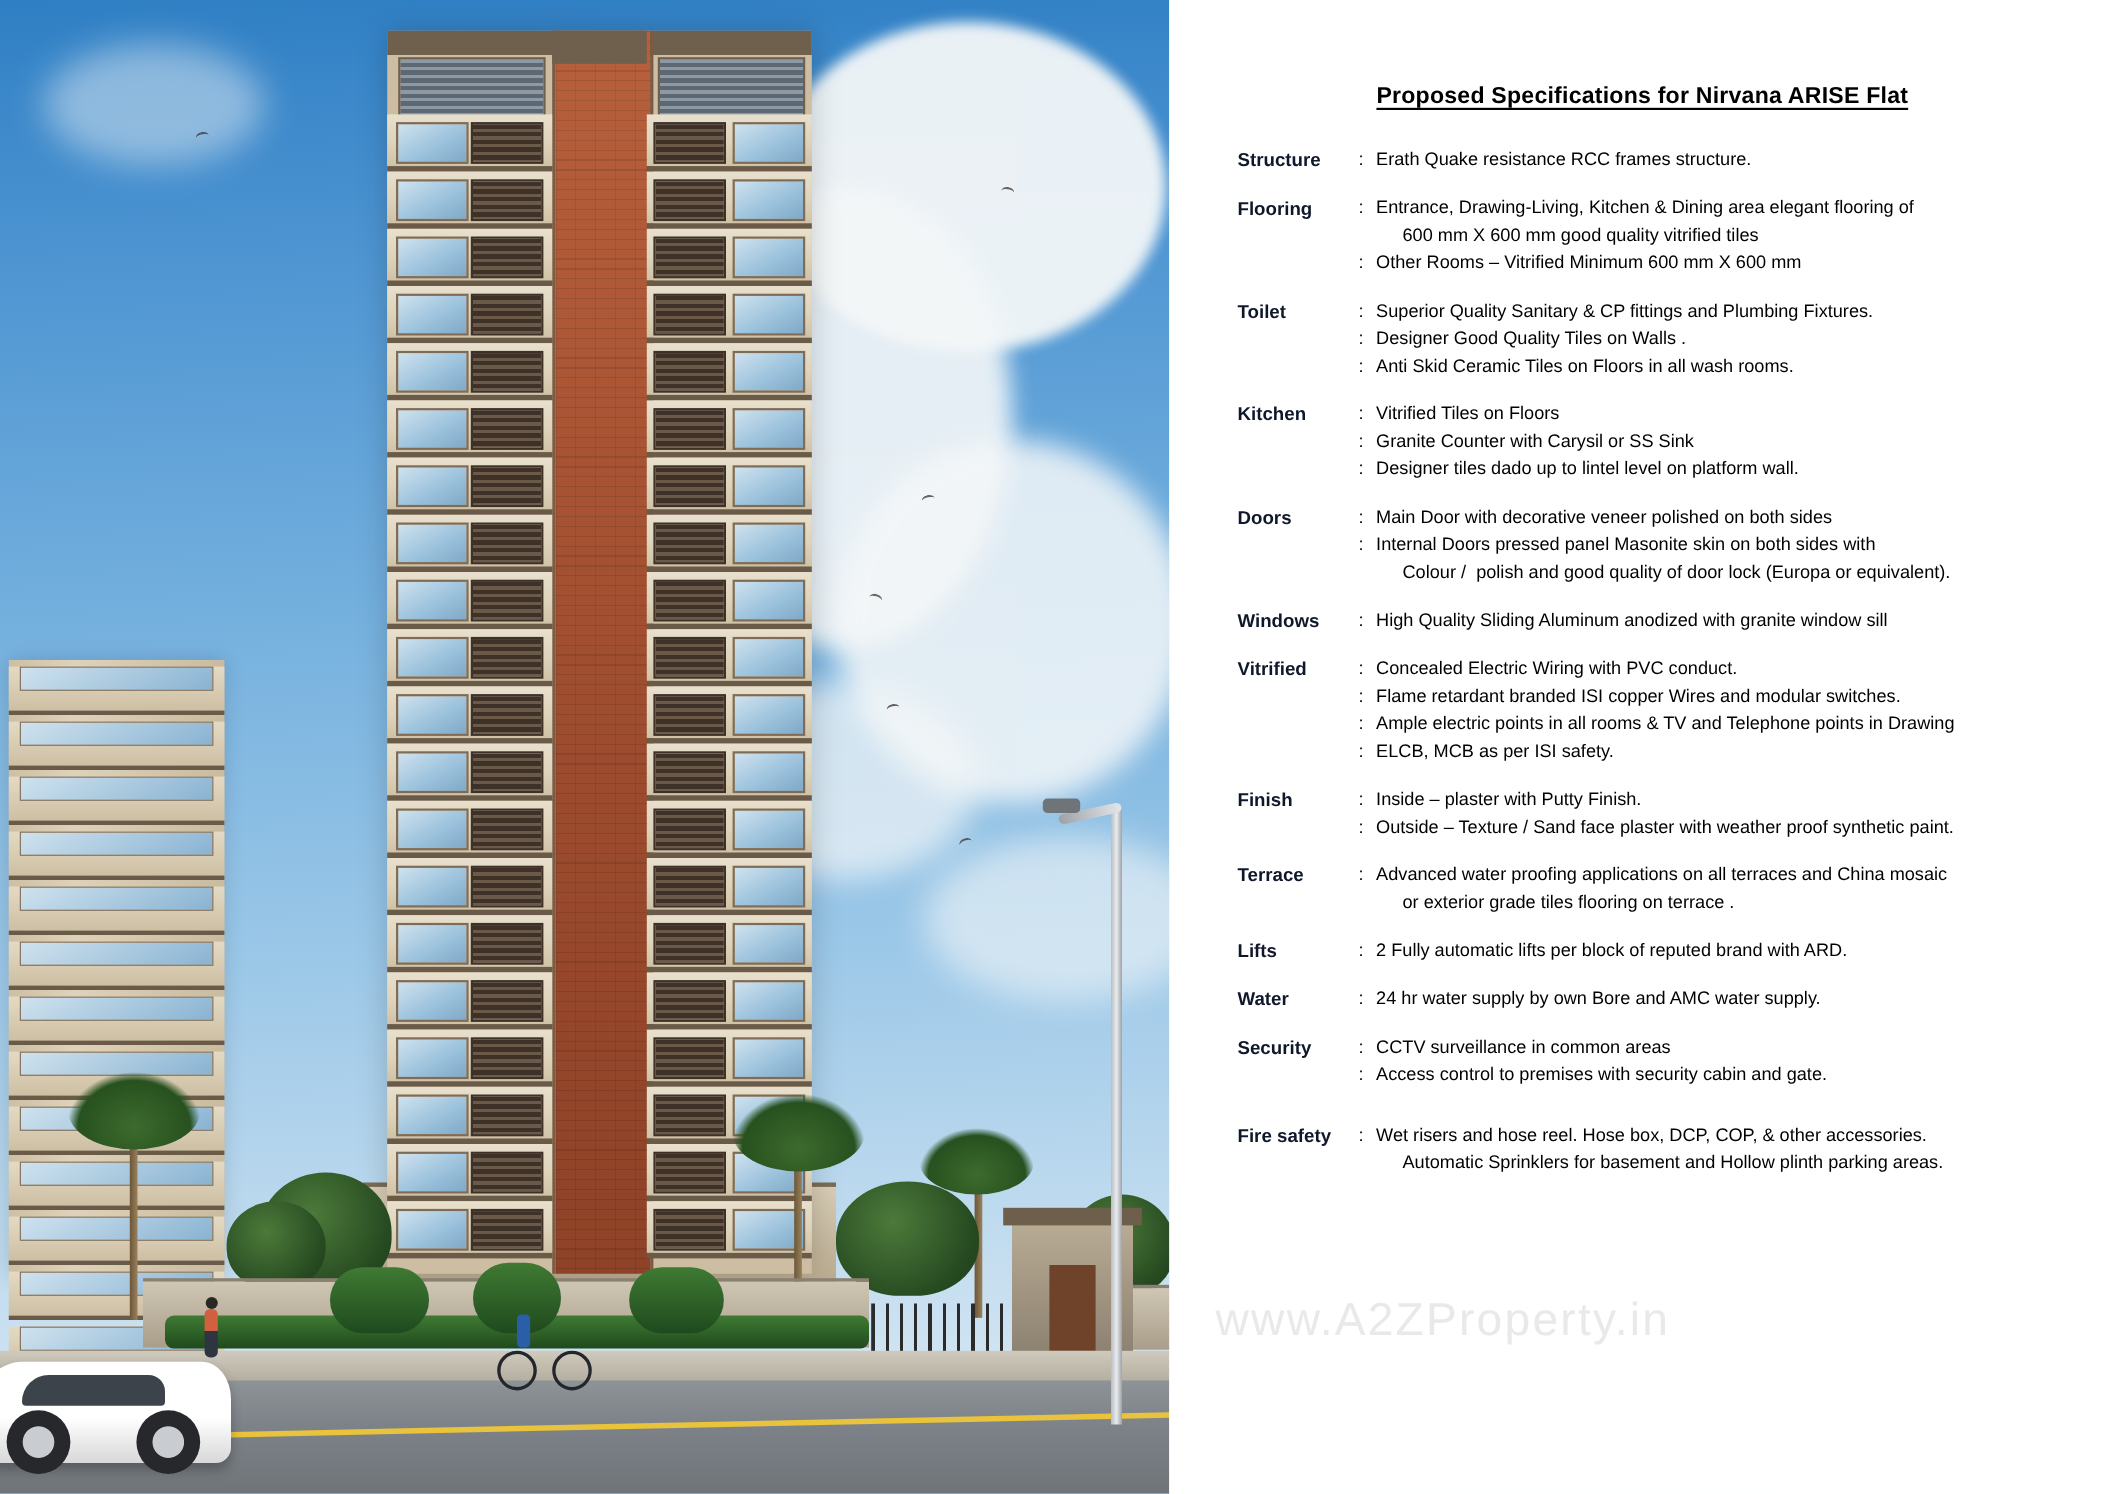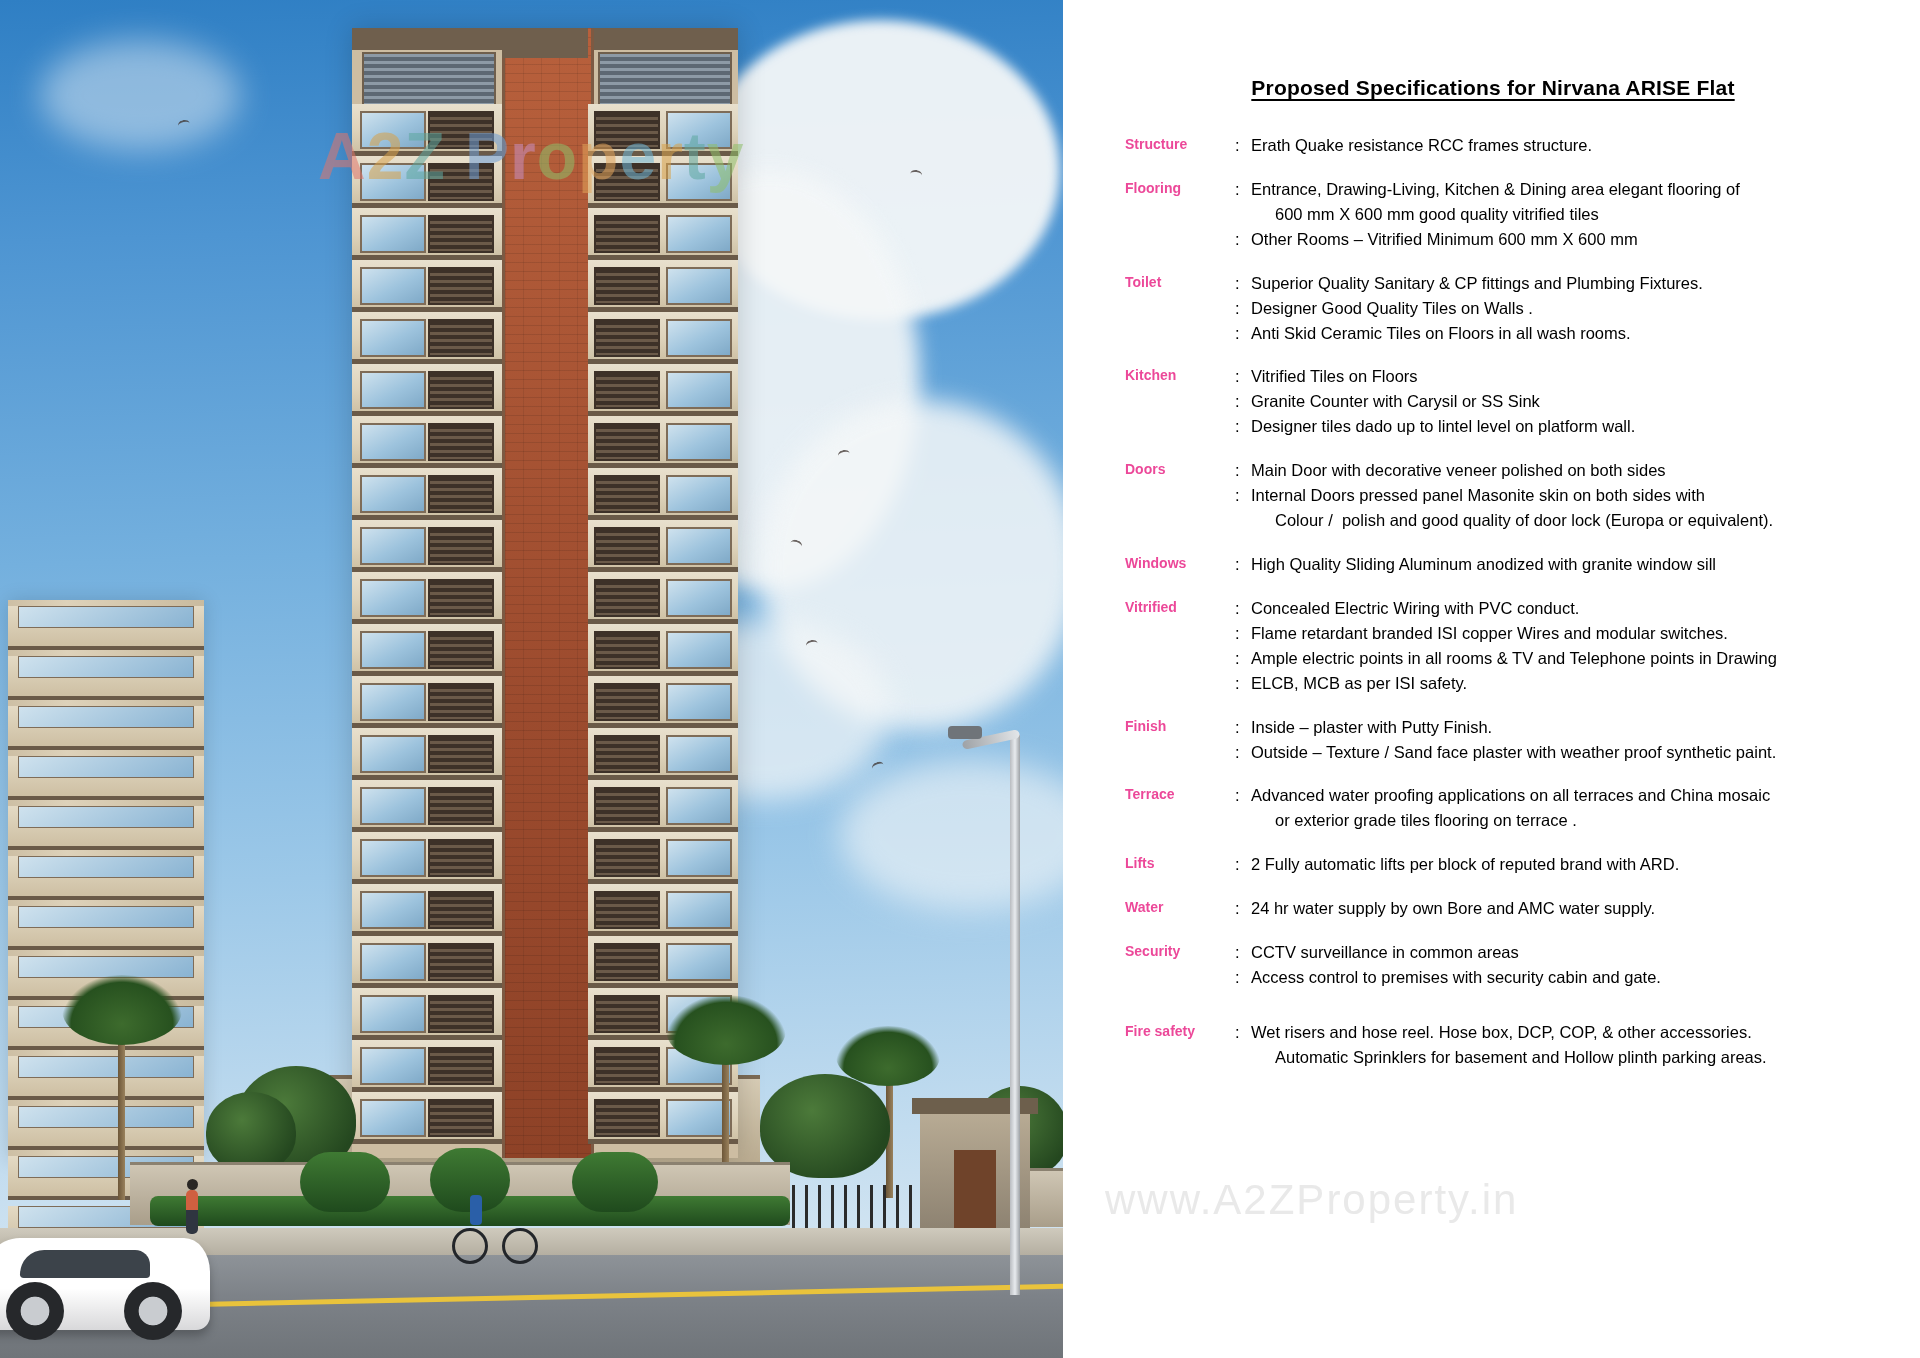--- a/index.html
+++ b/index.html
@@ -279,23 +279,23 @@
     width: 790px;
   }
   .spec-row {
     display: flex;
     align-items: flex-start;
     margin-bottom: 19px;
   }
   .spec-label {
     width: 110px;
     flex: 0 0 110px;
-    font-size: 14px;
+    font-size: 17px;
     font-weight: 700;
-    color: #ec4899;
+    color: #0f172a;
     line-height: 1.45;
     padding-top: 0px;
   }
   .spec-values {
     flex: 1 1 auto;
   }
   .spec-line {
     display: flex;
     align-items: flex-start;
     font-size: 16.5px;
@@ -611,23 +611,20 @@
     <div class="cyclist-body"></div>
     <div class="cyclist-wheel" style="left:452px;"></div>
     <div class="cyclist-wheel" style="left:502px;"></div>
 
     <div class="car">
       <div class="glassband"></div>
       <div class="wheel" style="left:26px;"></div>
       <div class="wheel" style="left:144px;"></div>
     </div>
 
-    <div class="wm-a2z">
-      <span class="c1">A</span><span class="c2">2</span><span class="c3">Z</span><span>&nbsp;</span><span class="c4">P</span><span class="c5">r</span><span class="c6">o</span><span class="c7">p</span><span class="c8">e</span><span class="c2">r</span><span class="c3">t</span><span class="c6">y</span>
-    </div>
   </div>
 
   <div class="spec-pane">
     <div class="spec-title">Proposed Specifications for Nirvana ARISE Flat</div>
     <div class="spec-list">
         <div class="spec-row">
           <div class="spec-label">Structure</div>
           <div class="spec-values">
             <div class="spec-line"><span class="spec-colon">:</span><span class="spec-text">Erath Quake resistance RCC frames structure.</span></div>
           </div>

